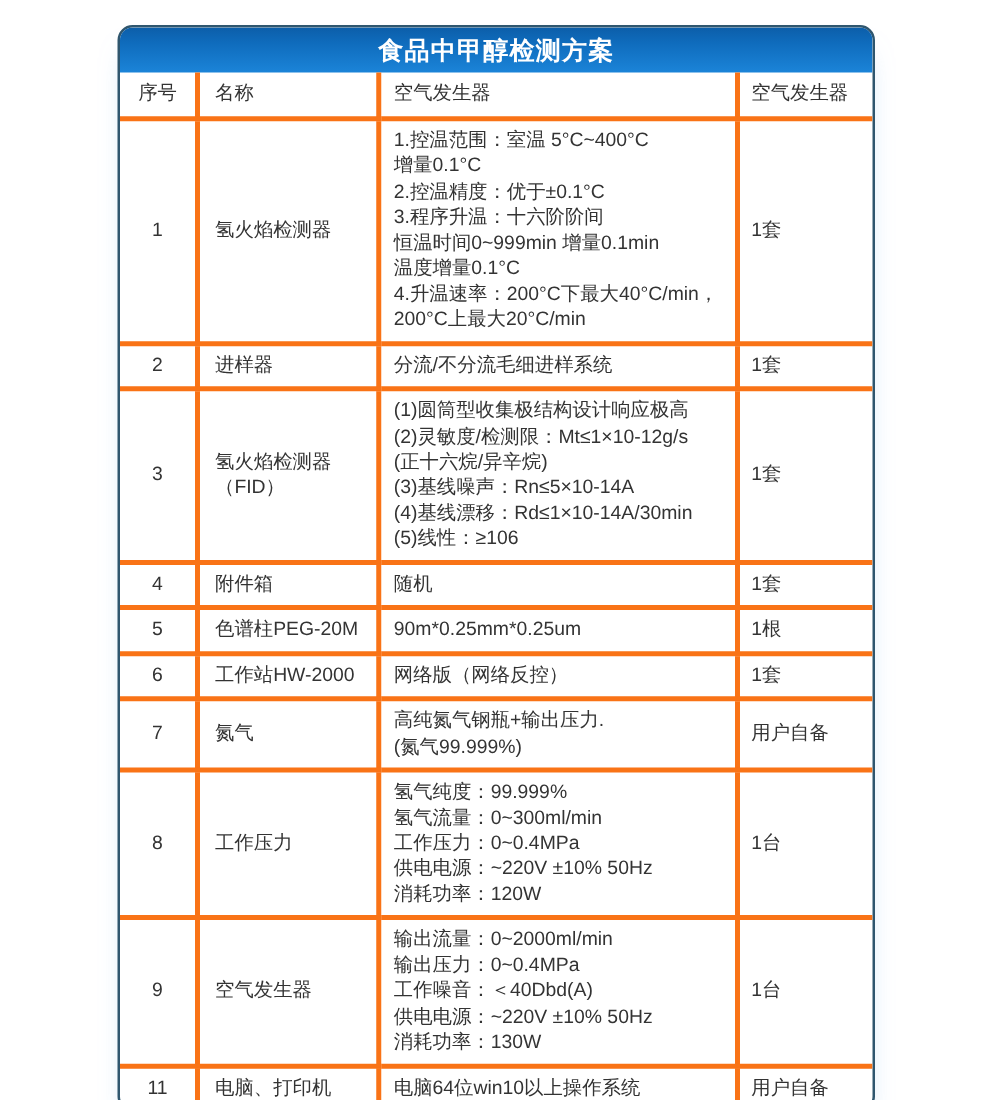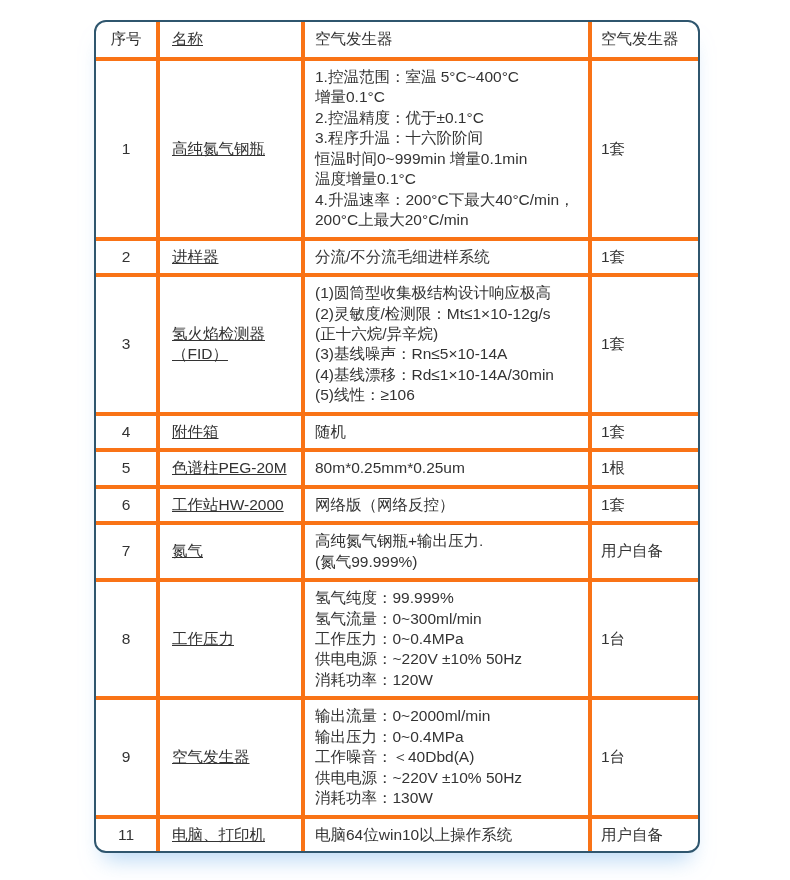--- a/index.html
+++ b/index.html
@@ -49,51 +49,54 @@
     word-break: break-word;
   }
   
   .spec-table tr > *:first-child { border-left: none; }
   .spec-table tr > *:last-child  { border-right: none; }
   .spec-table thead tr > *       { border-top: none; }
   .spec-table tbody tr:last-child > * { border-bottom: none; }
 
   .spec-table thead th { height: 23px; }
   .c-no  { text-align: center !important; }
-  .c-name { padding-left: 12px !important; text-decoration: underline; }
+  .c-name { padding-left: 12px !important; }
   .c-spec { padding: 6px 10px !important; white-space: pre-line; }
   .c-qty { padding-left: 9px !important; }
   thead .c-no { text-align: center !important; }
 </style>
 </head>
 <body>
 
 <div class="page">
   <div class="sheet">
 
+    <div class="banner">
+      <span>食品中甲醇检测方案</span>
+    </div>
 
     <table class="spec-table">
       <colgroup>
         <col class="col-no">
           <col class="col-name">
           <col class="col-spec">
           <col>
       </colgroup>
       <thead>
         <tr>
           <th class="c-no">序号</th>
           <th class="c-name">名称</th>
           <th class="c-spec">空气发生器</th>
           <th class="c-qty">空气发生器</th>
         </tr>
       </thead>
       <tbody>
         <tr>
           <td class="c-no">1</td>
-          <td class="c-name">高纯氮气钢瓶</td>
+          <td class="c-name">氢火焰检测器</td>
           <td class="c-spec">1.控温范围：室温 5°C~400°C
 增量0.1°C
 2.控温精度：优于±0.1°C
 3.程序升温：十六阶阶间
 恒温时间0~999min 增量0.1min
 温度增量0.1°C
 4.升温速率：200°C下最大40°C/min，
 200°C上最大20°C/min</td>
           <td class="c-qty">1套</td>
         </tr>
@@ -116,21 +119,21 @@
         </tr>
         <tr>
           <td class="c-no">4</td>
           <td class="c-name">附件箱</td>
           <td class="c-spec">随机</td>
           <td class="c-qty">1套</td>
         </tr>
         <tr>
           <td class="c-no">5</td>
           <td class="c-name">色谱柱PEG-20M</td>
-          <td class="c-spec">80m*0.25mm*0.25um</td>
+          <td class="c-spec">90m*0.25mm*0.25um</td>
           <td class="c-qty">1根</td>
         </tr>
         <tr>
           <td class="c-no">6</td>
           <td class="c-name">工作站HW-2000</td>
           <td class="c-spec">网络版（网络反控）</td>
           <td class="c-qty">1套</td>
         </tr>
         <tr>
           <td class="c-no">7</td>

